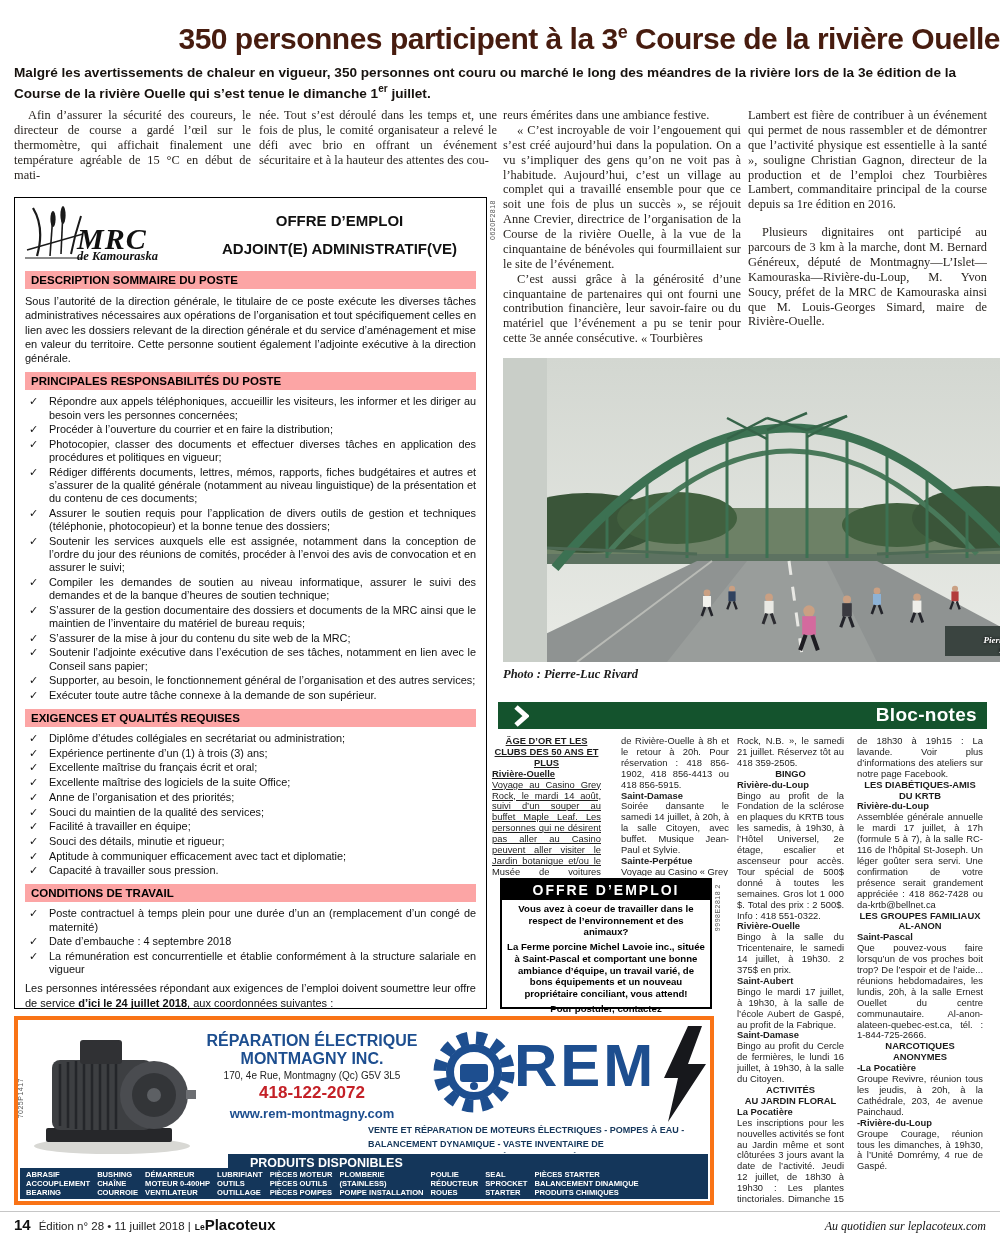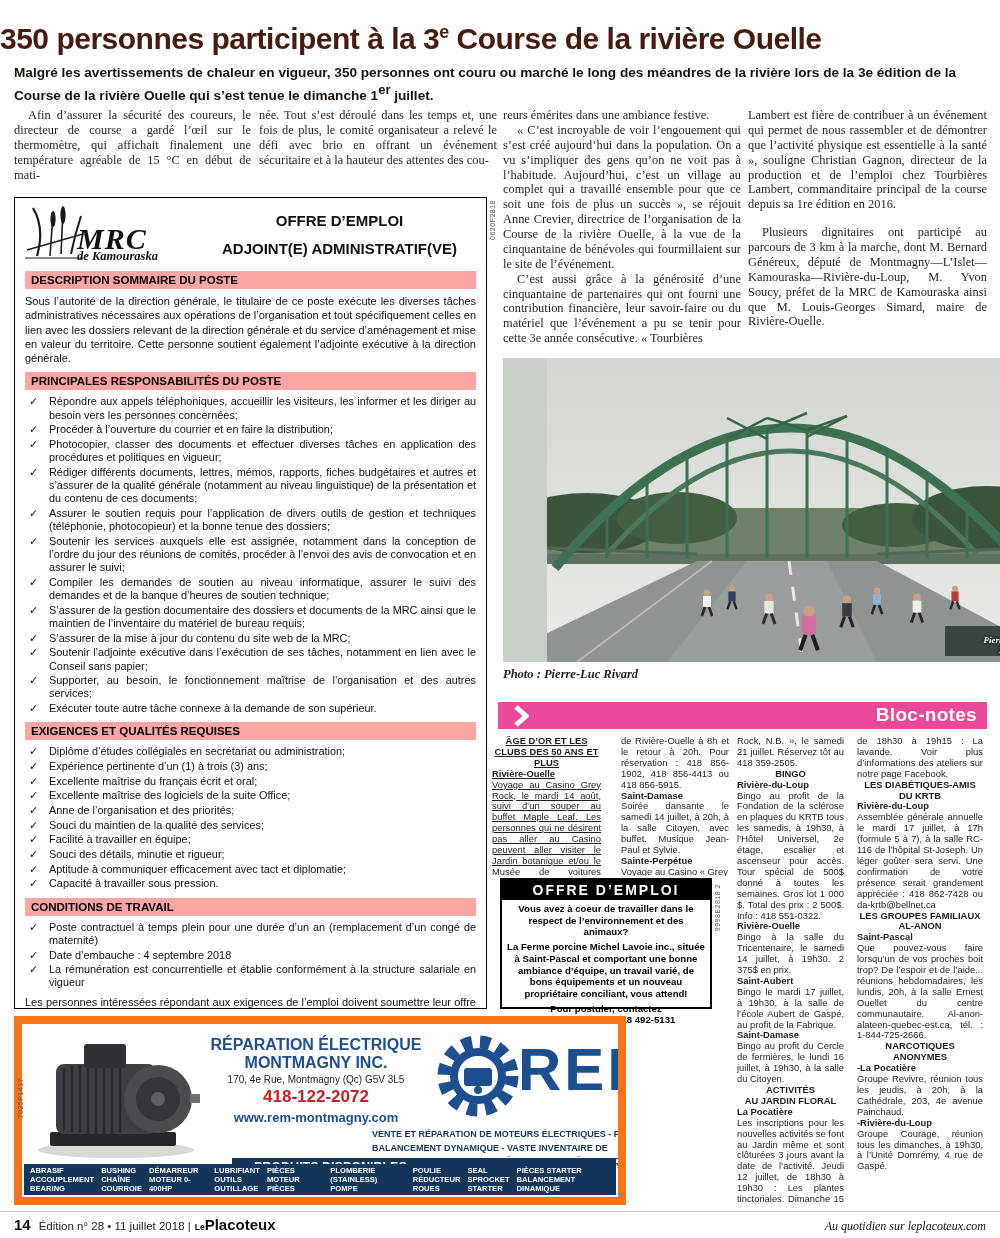--- a/index.html
+++ b/index.html
@@ -1,24 +1,24 @@
 <!DOCTYPE html>
 <html><head>
 <meta charset="utf-8">
 <style>
   html,body{margin:0;padding:0;background:#fff;}
   .page{position:relative;width:1000px;height:1238px;background:#fff;overflow:hidden;font-family:"Liberation Sans",sans-serif;}
 
   
-  .title{position:absolute;top:22px;left:0;width:100%;margin:0;text-align:left;
+  .title{position:absolute;top:22px;left:0;width:100%;margin:0;text-align:right;
     font:bold 30px "Liberation Sans",sans-serif;color:#471c0f;letter-spacing:-.5px;}
   .title sup{font-size:18px;}
   .lede{position:absolute;top:64px;left:14px;width:973px;margin:0;
     font:bold 13.6px/1.3 "Liberation Sans",sans-serif;color:#17120e;}
-  .lede sup{font-size:13px;}
+  .lede sup{font-size:10px;}
 
   
   .acol{position:absolute;top:108px;font:12.4px/1.2 "Liberation Serif","DejaVu Serif",serif;
     color:#241f1a;text-align:justify;}
   .acol p{margin:0;}
   .c1{left:14px;width:237px;}  .c2{left:259px;width:238px;}
   .c3{left:503px;width:238px;} .c4{left:748px;width:239px;}
   .indent{text-indent:14px;}
   .gap{margin-top:13px !important;}
 
@@ -48,42 +48,42 @@
   .lav-vid{left:714px;top:884px;}
   .rem-vid{left:17px;top:1078px;}
 
   
   .photo{position:absolute;left:503px;top:358px;width:484px;height:304px;background:#c9cec8;overflow:hidden;padding-left:44px;}
   .wm{position:absolute;right:7px;bottom:6px;color:#fff;font:italic bold 9px/1.1 "Liberation Serif",serif;
     text-align:right;white-space:pre-line;text-shadow:0 0 3px #000;}
   .caption{position:absolute;left:503px;top:667px;font:italic bold 12.5px "Liberation Serif",serif;color:#1c1c1c;}
 
   
-  .bn-bar{position:absolute;left:498px;top:702px;width:489px;height:27px;background:#ec4899;color:#fff;}
+  .bn-bar{position:absolute;left:498px;top:702px;width:489px;height:27px;background:#14532d;color:#fff;}
   .bn-chev{position:absolute;left:15px;top:3px;}
   .bn-title{position:absolute;right:10px;top:2px;font:bold 19px "Liberation Sans",sans-serif;letter-spacing:.3px;}
   .bn{position:absolute;top:736px;color:#1d1d1d;text-align:justify;overflow:hidden;
     font-size:9.4px;line-height:1.16;}
   .bn div{margin:0;}
   .bnh{font-weight:bold;text-align:center;white-space:pre-line;}
   .bnsub{font-weight:bold;text-align:left;}
   .bn1{left:492px;width:109px;height:140px;text-decoration:underline;}
   .bn2{left:621px;width:108px;height:140px;}
   .bn3{left:737px;width:107px;height:470px;}
   .bn4{left:857px;width:126px;height:470px;}
 
   
   .lavoie{position:absolute;left:500px;top:878px;width:212px;height:131px;border:2px solid #000;
     box-sizing:border-box;text-align:center;background:#fff;}
   .lav-head{background:#000;color:#fff;font:bold 14px "Liberation Sans",sans-serif;
     letter-spacing:2px;padding:2px 0;}
   .lav-p{font:bold 9.6px/1.22 "Liberation Sans",sans-serif;margin:3px 4px 0;color:#000;}
 
   
-  .rem{position:absolute;left:14px;top:1016px;width:612px;height:189px;border:8px solid #f97316;
+  .rem{position:absolute;left:14px;top:1016px;width:700px;height:189px;border:4px solid #f97316;
     box-sizing:border-box;background:#fff;overflow:hidden;}
   .rem-motor{position:absolute;left:10px;top:4px;}
   .rem-info{position:absolute;left:178px;top:12px;width:232px;text-align:center;}
   .rem-co{font:bold 16px/1.12 "Liberation Sans",sans-serif;color:#1d4e8f;}
   .rem-addr{font:10px "Liberation Sans",sans-serif;color:#222;margin-top:2px;}
   .rem-tel{font:bold 17px "Liberation Sans",sans-serif;color:#c42127;margin-top:2px;}
   .rem-web{font:bold 13px "Liberation Sans",sans-serif;color:#1d4e8f;margin-top:3px;}
   .rem-gear{position:absolute;left:412px;top:8px;}
   .rem-logo{position:absolute;left:496px;top:16px;font:bold 60px/1 "Liberation Sans",sans-serif;
     color:#1d4e8f;letter-spacing:3px;}
@@ -163,21 +163,21 @@
       <li>Répondre aux appels téléphoniques, accueillir les visiteurs, les informer et les diriger au besoin vers les personnes concernées;</li>
       <li>Procéder à l’ouverture du courrier et en faire la distribution;</li>
       <li>Photocopier, classer des documents et effectuer diverses tâches en application des procédures et politiques en vigueur;</li>
       <li>Rédiger différents documents, lettres, mémos, rapports, fiches budgétaires et autres et s’assurer de la qualité générale (notamment au niveau linguistique) de la présentation et du contenu de ces documents;</li>
       <li>Assurer le soutien requis pour l’application de divers outils de gestion et techniques (téléphonie, photocopieur) et la bonne tenue des dossiers;</li>
       <li>Soutenir les services auxquels elle est assignée, notamment dans la conception de l’ordre du jour des réunions de comités, procéder à l’envoi des avis de convocation et en assurer le suivi;</li>
       <li>Compiler les demandes de soutien au niveau informatique, assurer le suivi des demandes et de la banque d’heures de soutien technique;</li>
       <li>S’assurer de la gestion documentaire des dossiers et documents de la MRC ainsi que le maintien de l’inventaire du matériel de bureau requis;</li>
       <li>S’assurer de la mise à jour du contenu du site web de la MRC;</li>
       <li>Soutenir l’adjointe exécutive dans l’exécution de ses tâches, notamment en lien avec le Conseil sans papier;</li>
-      <li>Supporter, au besoin, le fonctionnement maîtrise de l’organisation et des autres services;</li>
+      <li>Supporter, au besoin, le fonctionnement général de l’organisation et des autres services;</li>
       <li>Exécuter toute autre tâche connexe à la demande de son supérieur.</li>
     </ul>
 
     <div class="bar">EXIGENCES ET QUALITÉS REQUISES</div>
     <ul class="cklist">
       <li>Diplôme d’études collégiales en secrétariat ou administration;</li>
       <li>Expérience pertinente d’un (1) à trois (3) ans;</li>
       <li>Excellente maîtrise du français écrit et oral;</li>
       <li>Excellente maîtrise des logiciels de la suite Office;</li>
       <li>Anne de l’organisation et des priorités;</li>

